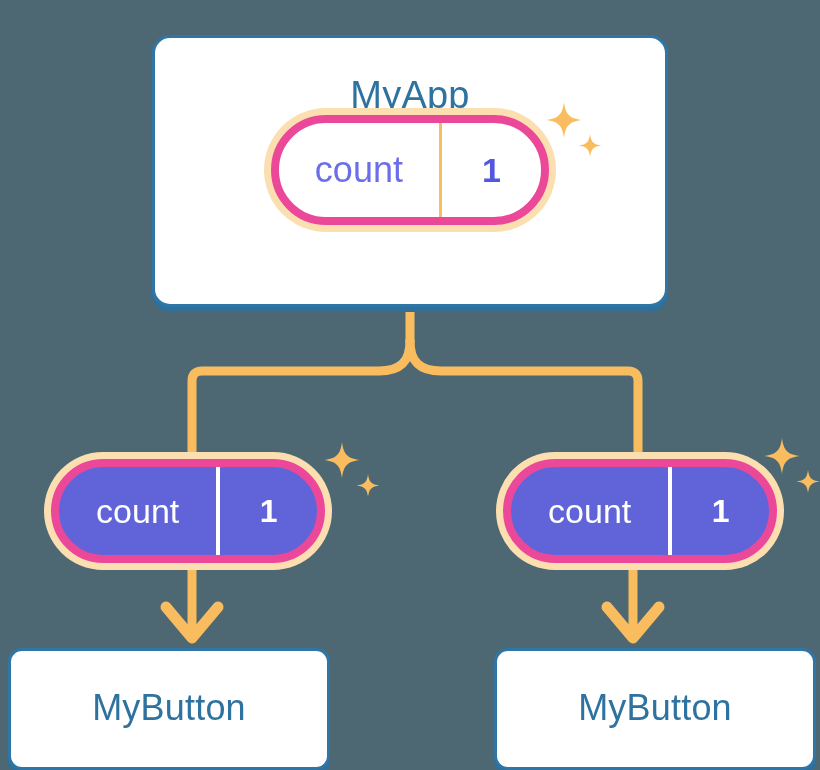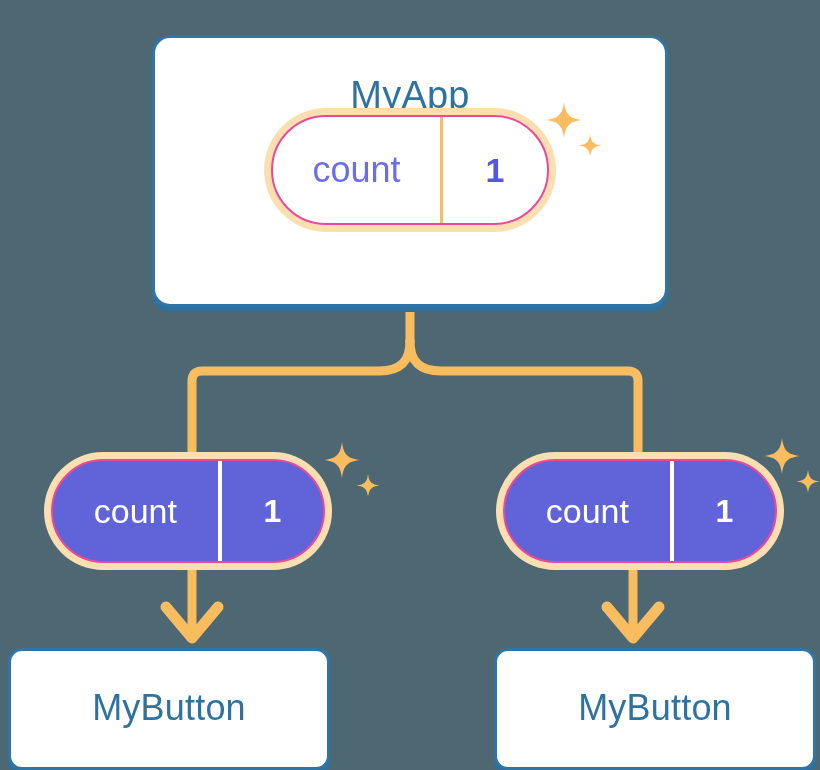--- a/index.html
+++ b/index.html
@@ -83,21 +83,21 @@
     box-sizing: border-box;
     border-radius: 999px;
     background: #fbdfb0;          
     padding: 7px;
     display: flex;
   }
   .pill-inner {
     flex: 1 1 auto;
     box-sizing: border-box;
     border-radius: 999px;
-    border: 2px solid #ec4899;
+    border: 8px solid #ec4899;
     display: flex;
     align-items: stretch;
     overflow: hidden;
   }
   .pill-key, .pill-val {
     display: flex;
     align-items: center;
     justify-content: center;
     box-sizing: border-box;
   }

